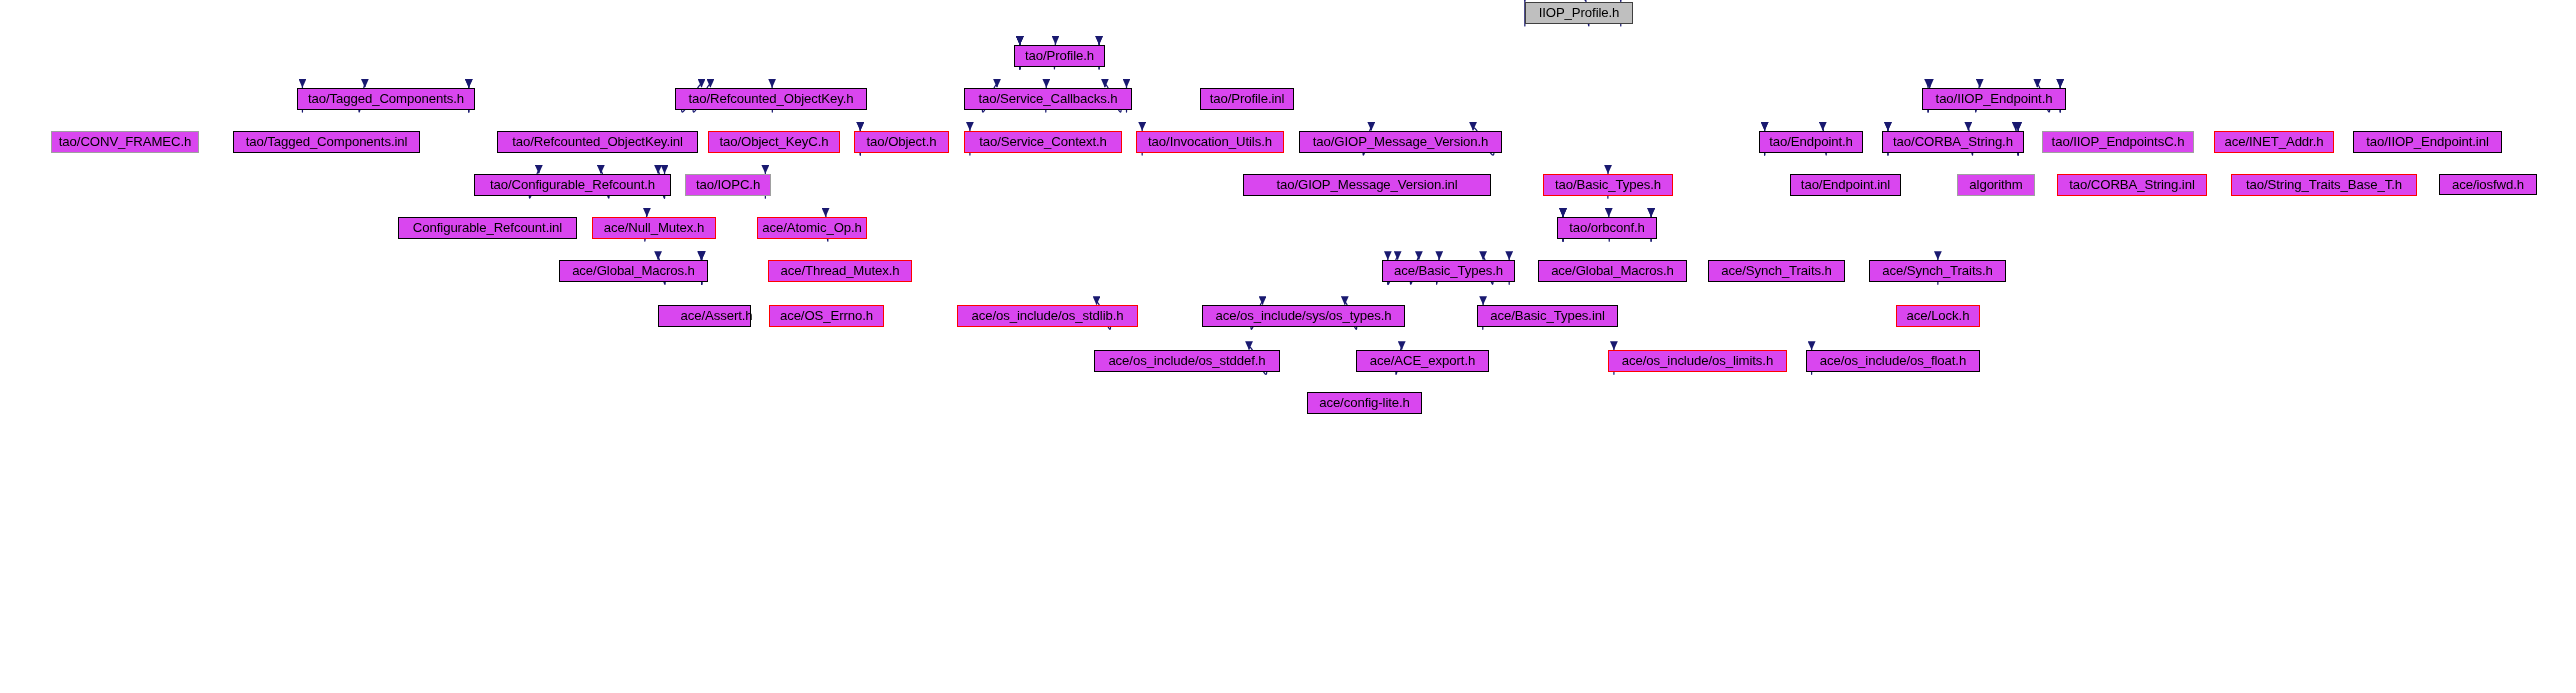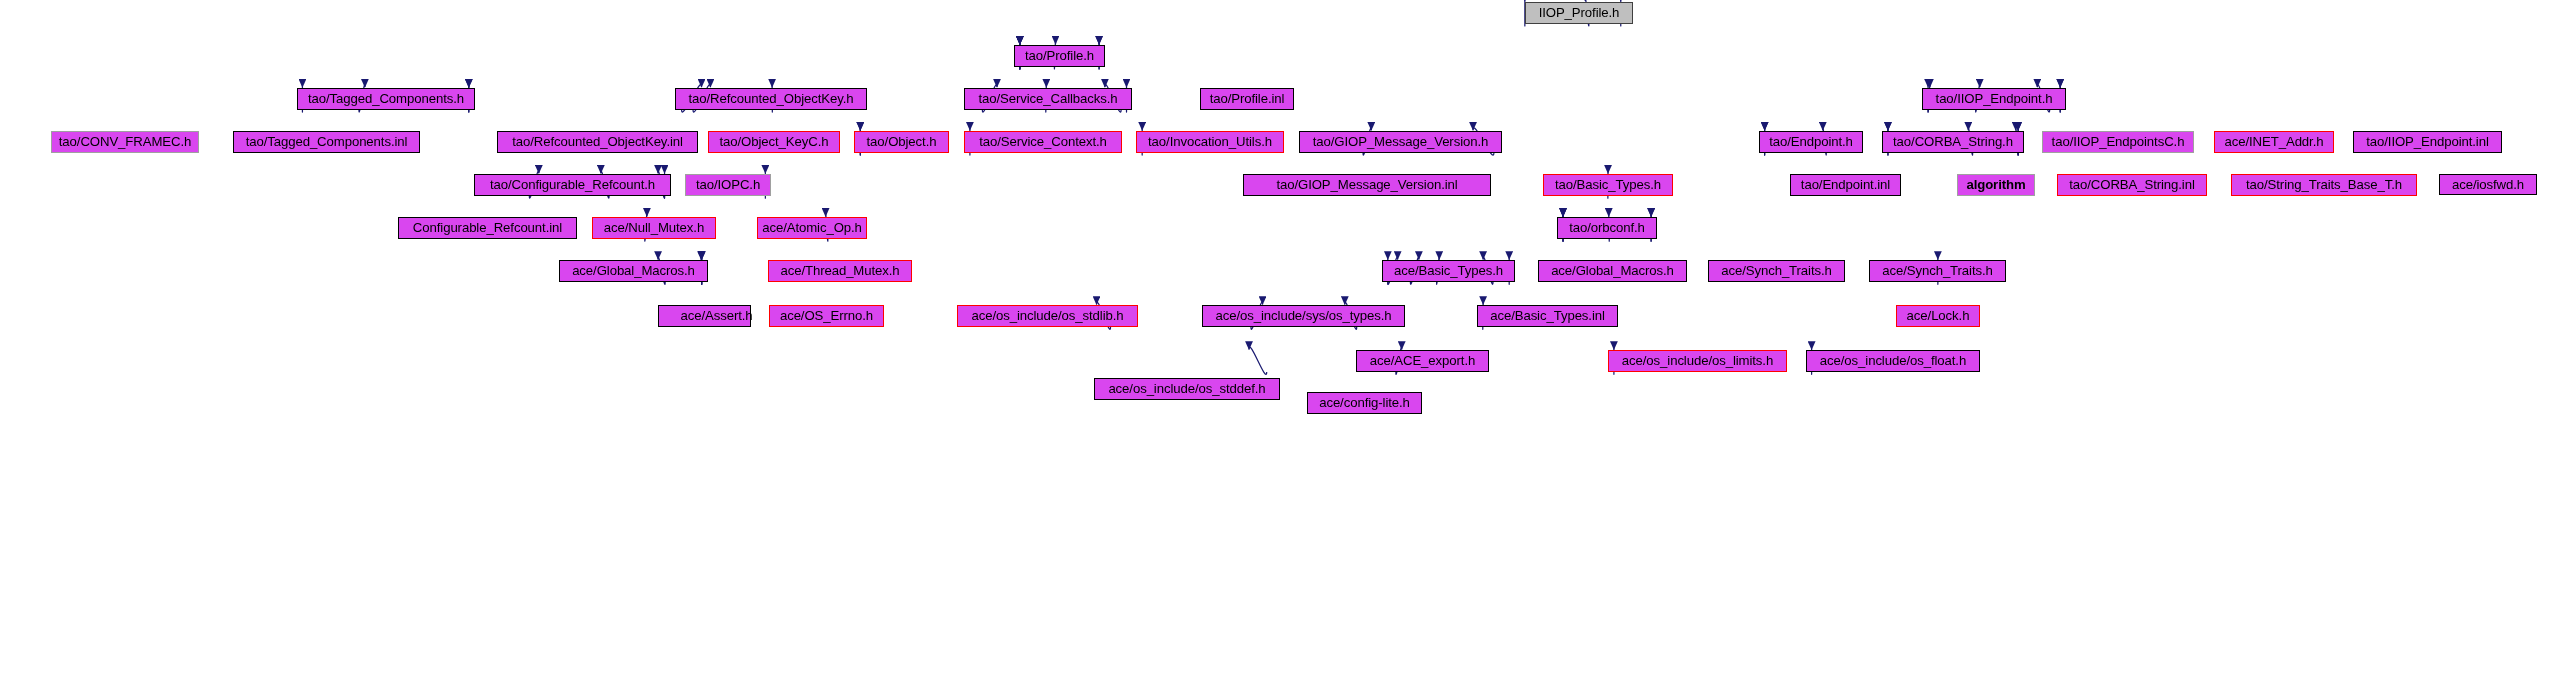--- a/index.html
+++ b/index.html
@@ -122,40 +122,40 @@
       <div class="node" style="left: 1759px; top: 131px; width: 104px; height: 21.5px;">tao/Endpoint.h</div>
       <div class="node" style="left: 1882px; top: 131px; width: 142px; height: 21.5px;">tao/CORBA_String.h</div>
       <div class="node gray" style="left: 2042px; top: 131px; width: 152px; height: 21.5px;">tao/IIOP_EndpointsC.h</div>
       <div class="node red" style="left: 2214px; top: 131px; width: 120px; height: 21.5px;">ace/INET_Addr.h</div>
       <div class="node" style="left: 2353px; top: 131px; width: 149px; height: 21.5px;">tao/IIOP_Endpoint.inl</div>
       <div class="node" style="left: 474px; top: 174px; width: 197px; height: 21.5px;">tao/Configurable_Refcount.h</div>
       <div class="node gray" style="left: 685px; top: 174px; width: 86px; height: 21.5px;">tao/IOPC.h</div>
       <div class="node" style="left: 1243px; top: 174px; width: 248px; height: 21.5px;">tao/GIOP_Message_Version.inl</div>
       <div class="node red" style="left: 1543px; top: 174px; width: 130px; height: 21.5px;">tao/Basic_Types.h</div>
       <div class="node" style="left: 1790px; top: 174px; width: 111px; height: 21.5px;">tao/Endpoint.inl</div>
-      <div class="node gray" style="left: 1957px; top: 174px; width: 78px; height: 21.5px; font-weight: bold;">algorithm</div>
+      <div class="node gray" style="left: 1957px; top: 174px; width: 78px; height: 21.5px;">algorithm</div>
       <div class="node red" style="left: 2057px; top: 174px; width: 150px; height: 21.5px;">tao/CORBA_String.inl</div>
       <div class="node red" style="left: 2231px; top: 174px; width: 186px; height: 21.5px;">tao/String_Traits_Base_T.h</div>
       <div class="node" style="left: 2439px; top: 174px; width: 98px; height: 21px;">ace/iosfwd.h</div>
       <div class="node" style="left: 388px; top: 217px; width: 179px; height: 21.5px; margin-left: 10px;">Configurable_Refcount.inl</div>
       <div class="node red" style="left: 592px; top: 217px; width: 124px; height: 21.5px;">ace/Null_Mutex.h</div>
       <div class="node red" style="left: 757px; top: 217px; width: 110px; height: 21.5px;">ace/Atomic_Op.h</div>
       <div class="node" style="left: 1557px; top: 217px; width: 100px; height: 21.5px;">tao/orbconf.h</div>
       <div class="node" style="left: 559px; top: 260px; width: 149px; height: 21.5px;">ace/Global_Macros.h</div>
       <div class="node red" style="left: 768px; top: 260px; width: 144px; height: 21.5px;">ace/Thread_Mutex.h</div>
       <div class="node" style="left: 1382px; top: 260px; width: 133px; height: 21.5px;">ace/Basic_Types.h</div>
       <div class="node" style="left: 1538px; top: 260px; width: 149px; height: 21.5px;">ace/Global_Macros.h</div>
       <div class="node" style="left: 1708px; top: 260px; width: 137px; height: 21.5px;">ace/Synch_Traits.h</div>
       <div class="node" style="left: 1869px; top: 260px; width: 137px; height: 21.5px;">ace/Synch_Traits.h</div>
       <div class="node" style="left: 658px; top: 305px; width: 93px; height: 21.5px; padding-left: 24px;">ace/Assert.h</div>
       <div class="node red" style="left: 769px; top: 305px; width: 115px; height: 21.5px;">ace/OS_Errno.h</div>
       <div class="node red" style="left: 957px; top: 305px; width: 181px; height: 21.5px;">ace/os_include/os_stdlib.h</div>
       <div class="node" style="left: 1202px; top: 305px; width: 203px; height: 21.5px;">ace/os_include/sys/os_types.h</div>
       <div class="node" style="left: 1477px; top: 305px; width: 141px; height: 21.5px;">ace/Basic_Types.inl</div>
       <div class="node red" style="left: 1896px; top: 305px; width: 84px; height: 21.5px;">ace/Lock.h</div>
-      <div class="node" style="left: 1094px; top: 350px; width: 186px; height: 21.5px; margin-top: 28px;">ace/os_include/os_stddef.h</div>
+      <div class="node" style="left: 1094px; top: 350px; width: 186px; height: 21.5px;">ace/os_include/os_stddef.h</div>
       <div class="node" style="left: 1356px; top: 350px; width: 133px; height: 21.5px;">ace/ACE_export.h</div>
       <div class="node red" style="left: 1608px; top: 350px; width: 179px; height: 21.5px; text-align: center;">ace/os_include/os_limits.h</div>
       <div class="node" style="left: 1806px; top: 350px; width: 174px; height: 21.5px;">ace/os_include/os_float.h</div>
       <div class="node" style="left: 1307px; top: 392px; width: 115px; height: 21.5px;">ace/config-lite.h</div>
     </div>
 </div>
 
 
 </body></html>

